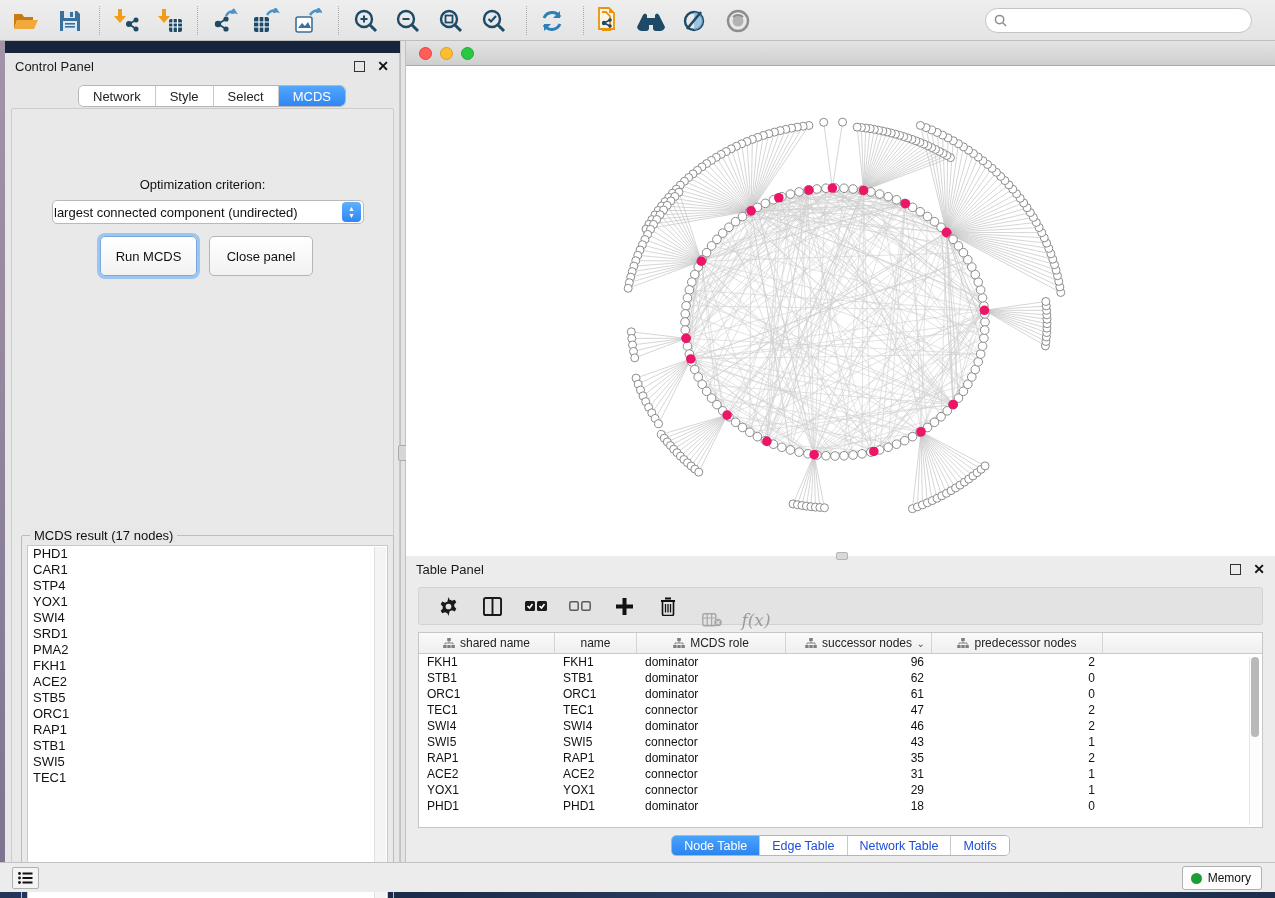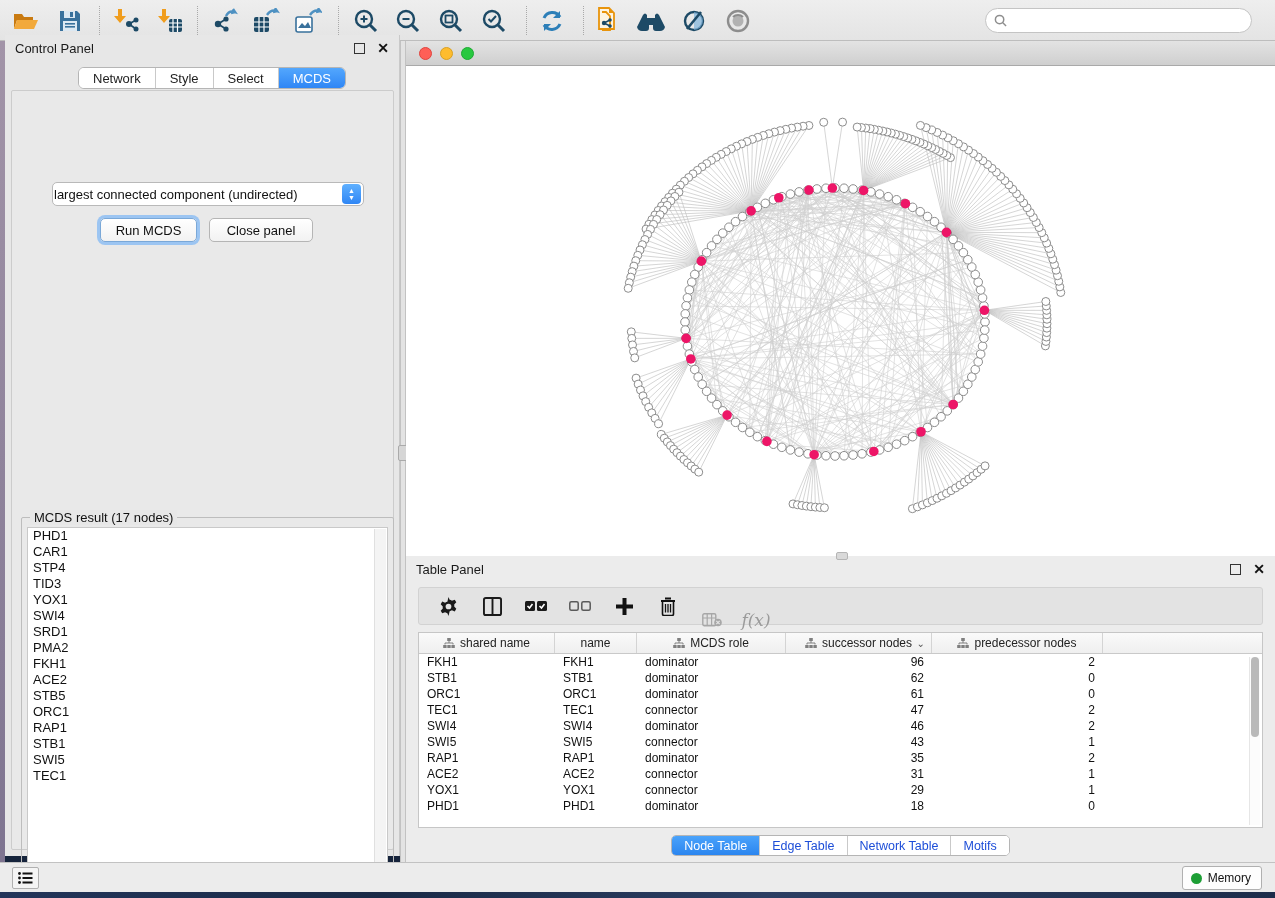--- a/index.html
+++ b/index.html
@@ -12,35 +12,35 @@
   .tool-ico { position:absolute; top:7px; width:28px; height:28px; display:flex; align-items:center; justify-content:center; cursor:pointer; }
   .tb-sep { position:absolute; top:6px; width:0; height:29px; border-left:1px dotted #a9a9a9; }
   .searchbox { position:absolute; left:985px; top:8px; width:267px; height:25px; background:#fff; border:1px solid #c4c4c4; border-radius:13px; display:flex; align-items:center; padding-left:8px; }
   .searchbox input { border:none; outline:none; flex:1; font-size:12px; background:transparent; margin-left:5px; font-family:"Liberation Sans",sans-serif;}
 
   
   .left-strip { left:0; top:41px; width:5px; height:821px; background:linear-gradient(#a294a8,#7e7490); }
   .bottom-strip { left:0; top:892px; width:1275px; height:6px; background:linear-gradient(90deg,#23355a,#1a2a47 30%,#2c3e63 60%,#1d2d4b); }
 
   
-  .control-panel { left:5px; top:35px; width:395px; height:821px; background:#e7e7e7; border-right:1px solid #c9c9c9; }
+  .control-panel { left:5px; top:53px; width:395px; height:821px; background:#e7e7e7; border-right:1px solid #c9c9c9; }
   .panel-titlebar { height:26px; display:flex; align-items:center; font-size:13px; color:#1a1a1a; padding:0 10px; }
   .panel-titlebar .spacer { flex:1; }
   .float-btn { width:11px; height:11px; border:1.5px solid #333; margin-right:12px; cursor:pointer; }
   .close-x { font-size:14px; font-weight:bold; color:#111; cursor:pointer; line-height:11px; }
   .cp-tabs { position:absolute; left:73px; top:32px; display:flex; border:1px solid #b5b5b5; border-radius:6px; overflow:hidden; background:#fff; height:22px; }
   .cp-tab { padding:0 14px; font-size:13px; color:#222; display:flex; align-items:center; border-right:1px solid #c9c9c9; cursor:pointer; background:#fff; }
   .cp-tab:last-child { border-right:none; }
   .cp-tab.active { background:linear-gradient(#53a7fd,#2f86f5); color:#fff; }
   .cp-inner { position:absolute; left:6px; top:55px; width:383px; height:760px; background:#e9e9e9; border:1px solid #cccccc; border-radius:2px; }
   .opt-label { position:absolute; left:0; top:68px; width:100%; text-align:center; font-size:13px; color:#111; }
   .dropdown { position:absolute; left:40px; top:91px; width:312px; height:24px; background:#fff; border:1px solid #b9b9b9; border-radius:5px; display:flex; align-items:center; cursor:pointer; }
   .dropdown .dd-text { flex:1; font-size:13px; color:#111; padding-left:1px; white-space:nowrap; overflow:hidden; }
   .dd-stepper { width:19px; height:20px; margin-right:2px; border-radius:4px; background:linear-gradient(#5fb0ff,#2f86f5); color:#fff; font-size:7px; display:flex; flex-direction:column; align-items:center; justify-content:center; line-height:7px; }
-  .btn { position:absolute; height:24px; background:linear-gradient(#ffffff,#f2f2f2); border:1px solid #b5b5b5; border-radius:5px; font-size:13px; color:#111; display:flex; align-items:center; justify-content:center; cursor:pointer; font-family:"Liberation Sans",sans-serif; }
+  .btn { position:absolute; height:40px; background:linear-gradient(#ffffff,#f2f2f2); border:1px solid #b5b5b5; border-radius:5px; font-size:13px; color:#111; display:flex; align-items:center; justify-content:center; cursor:pointer; font-family:"Liberation Sans",sans-serif; }
   .btn.focus { box-shadow:0 0 0 3px #9cc5f2; border-color:#7aa8d8; }
   .fieldset { position:absolute; left:9px; top:426px; width:373px; height:372px; border:1px solid #bdbdbd; border-radius:2px; }
   .fieldset .legend { position:absolute; left:8px; top:-8px; background:#e7e7e7; padding:0 4px; font-size:13px; color:#111; }
   .mcds-list { position:absolute; left:5px; top:9px; width:361px; height:356px; background:#fff; border:1px solid #c9c9c9; overflow:hidden; }
   .mcds-item { font-size:13px; color:#111; line-height:16px; padding-left:5px; }
   .mcds-scroll { position:absolute; right:1px; top:1px; width:12px; height:354px; background:#f4f4f4; border-left:1px solid #e0e0e0; }
 
   
   .vsplit { left:400px; top:41px; width:6px; height:821px; background:#e3e3e3; border-left:1px solid #c2c2c2; border-right:1px solid #c2c2c2; }
   .vsplit .grab { position:absolute; left:-3px; top:404px; width:10px; height:16px; background:#d6d6d6; border:1px solid #aaa; border-radius:2px; }
@@ -229,37 +229,37 @@
     <span class="float-btn"></span>
     <span class="close-x">✕</span>
   </div>
   <div class="cp-tabs">
       <div class="cp-tab">Network</div>
       <div class="cp-tab">Style</div>
       <div class="cp-tab">Select</div>
       <div class="cp-tab active">MCDS</div>
     </div>
   <div class="cp-inner">
+    <div class="opt-label">Optimization criterion:</div>
     <div class="dropdown">
       <span class="dd-text">largest connected component (undirected)</span>
       <span class="dd-stepper">
           <span>▲</span>
           <span>▼</span>
         </span>
     </div>
     <button class="btn focus" style="left:88px; top:127px; width:97px;">Run MCDS</button>
     <button class="btn" style="left:197px; top:127px; width:104px;">Close panel</button>
     <div class="fieldset">
       <span class="legend">MCDS result (17 nodes)</span>
       <div class="mcds-list">
         <div>
             <div class="mcds-item">PHD1</div>
             <div class="mcds-item">CAR1</div>
             <div class="mcds-item">STP4</div>
-            <div class="mcds-item">TID3</div>
             <div class="mcds-item">YOX1</div>
             <div class="mcds-item">SWI4</div>
             <div class="mcds-item">SRD1</div>
             <div class="mcds-item">PMA2</div>
             <div class="mcds-item">FKH1</div>
             <div class="mcds-item">ACE2</div>
             <div class="mcds-item">STB5</div>
             <div class="mcds-item">ORC1</div>
             <div class="mcds-item">RAP1</div>
             <div class="mcds-item">STB1</div>

